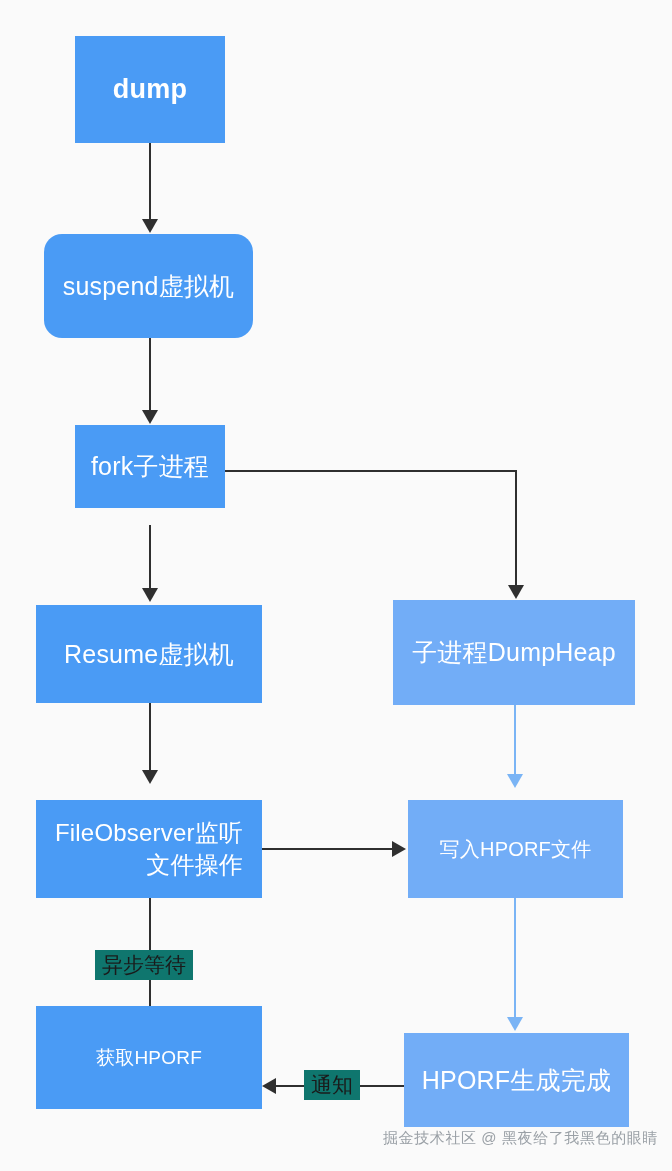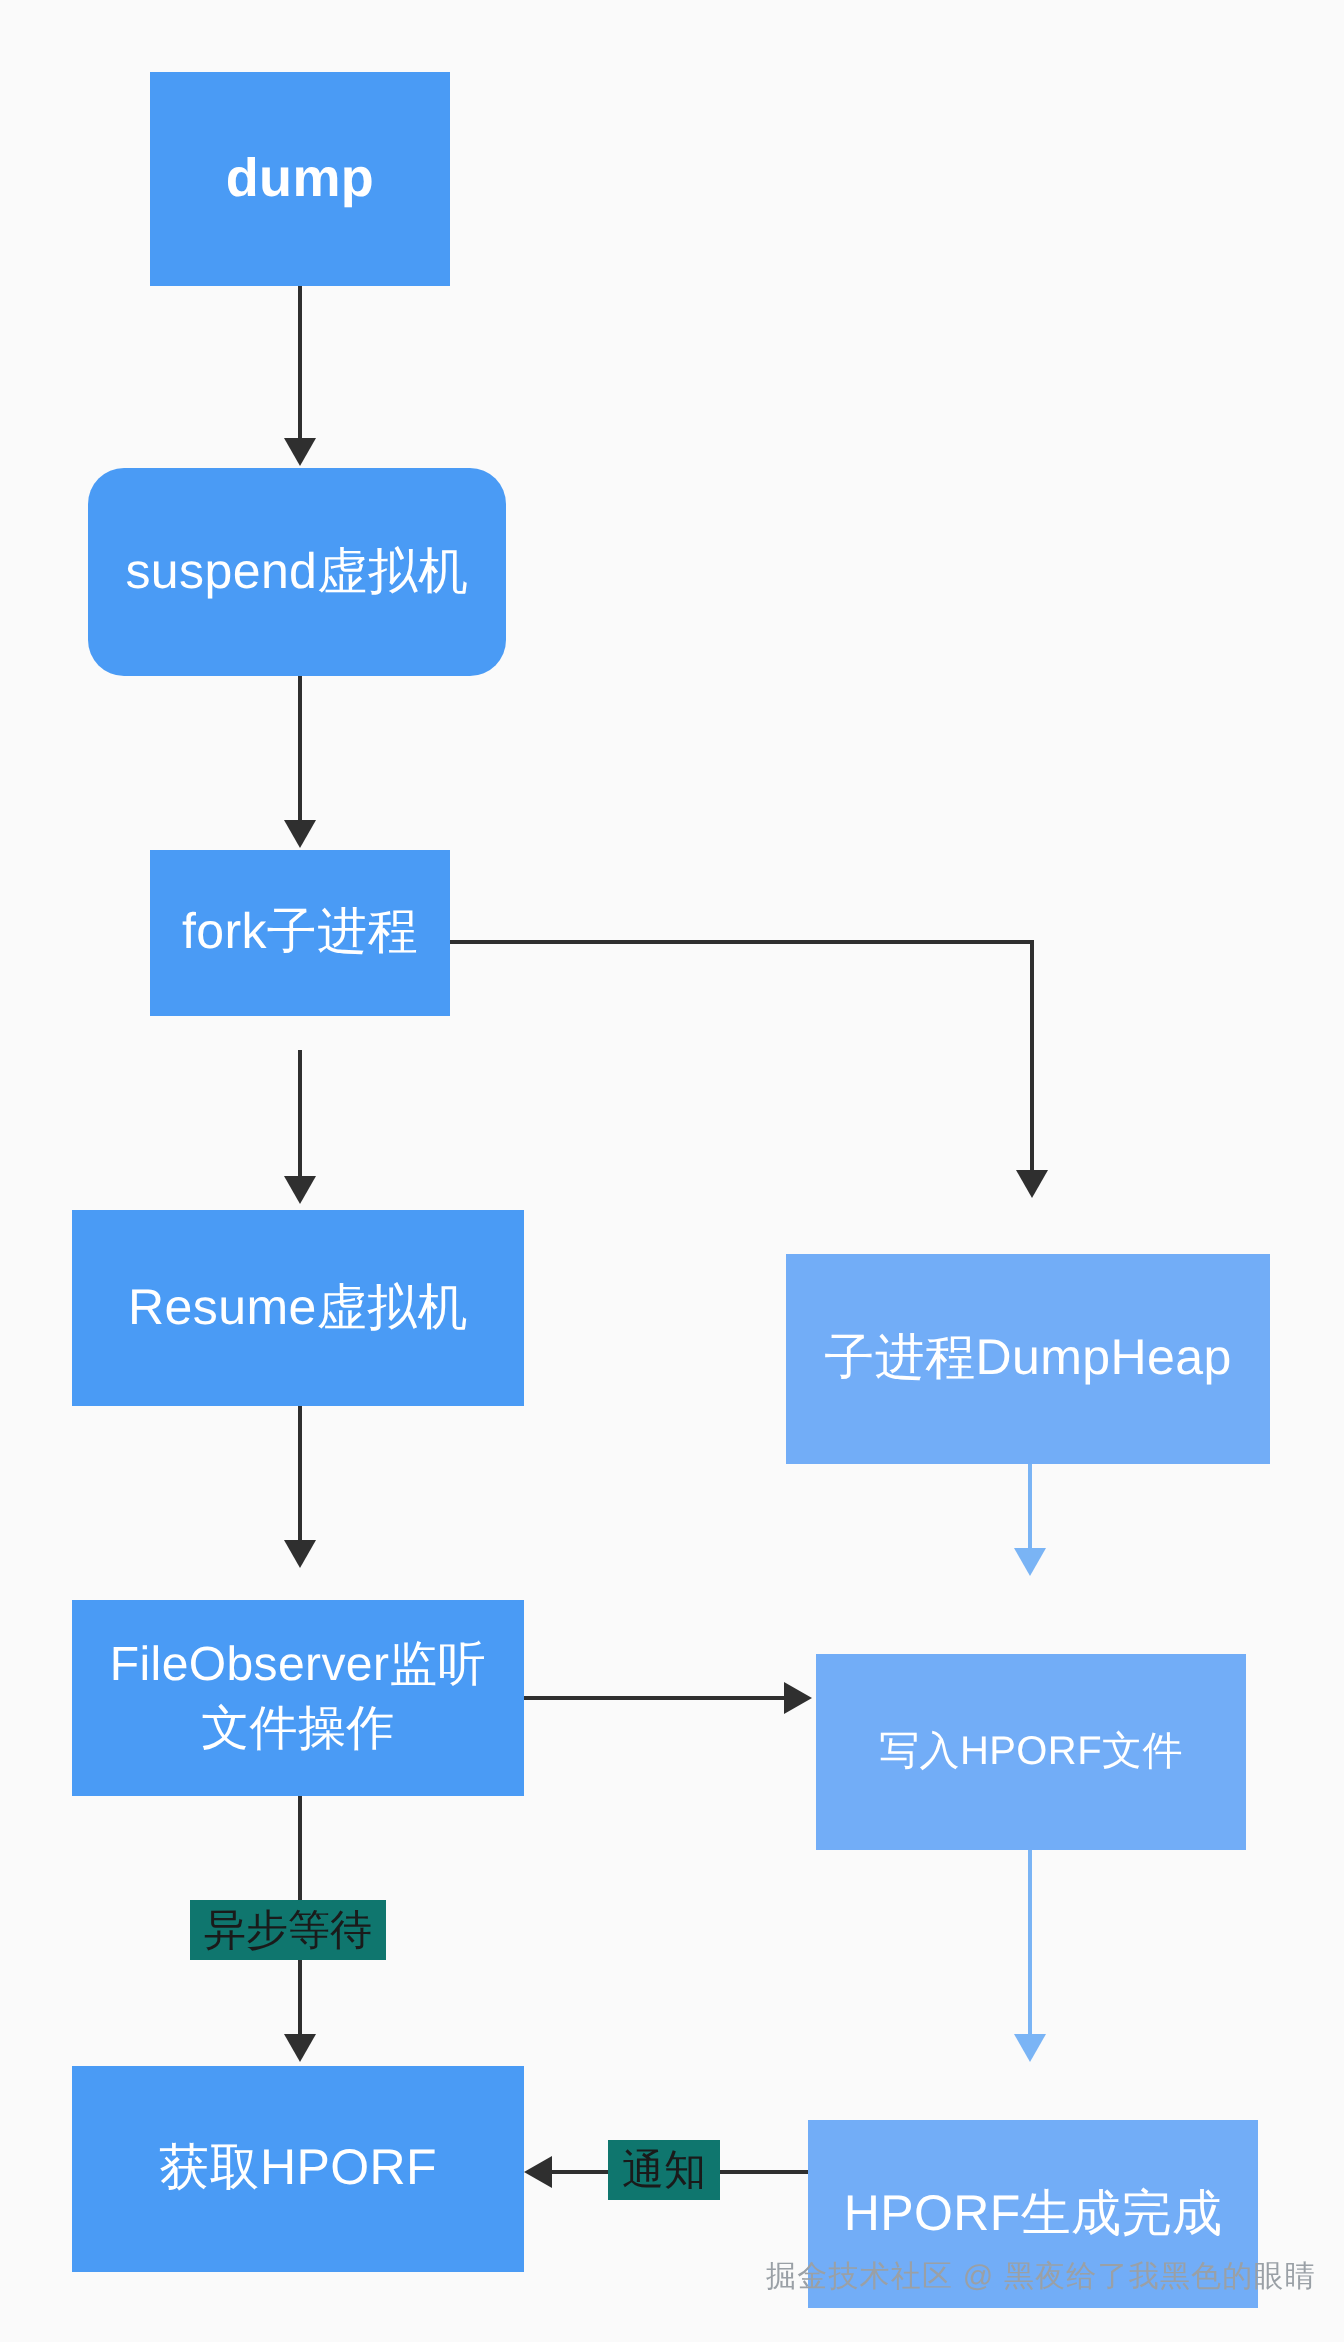--- a/index.html
+++ b/index.html
@@ -21,30 +21,30 @@
     display: flex;
     align-items: center;
     justify-content: center;
     text-align: center;
     color: #ffffff;
     line-height: 1.32;
     letter-spacing: 0.2px;
     z-index: 3;
   }
   .node.primary { background: #4a9bf5; }
-  .node.secondary { background: #72adf7; margin-top: 27px; }
+  .node.secondary { background: #72adf7; }
 
   .n-dump        { left: 75px;  top: 36px;   width: 150px; height: 107px; font-size: 27px; font-weight: bold; }
   .n-suspend     { left: 44px;  top: 234px;  width: 209px; height: 104px; font-size: 25px; border-radius: 18px; }
   .n-fork        { left: 75px;  top: 425px;  width: 150px; height: 83px; font-size: 25px; }
   .n-resume      { left: 36px;  top: 605px;  width: 226px; height: 98px;  font-size: 25px; }
   .n-dumpheap    { left: 393px; top: 600px;  width: 242px; height: 105px; font-size: 25px; }
-  .n-fileobs     { left: 36px;  top: 800px;  width: 226px; height: 98px;  font-size: 24px; }
+  .n-fileobs     { left: 36px;  top: 800px;  width: 226px; height: 98px;  font-size: 24px; text-align: right; }
   .n-writehporf  { left: 408px; top: 800px;  width: 215px; height: 98px;  font-size: 20px; }
-  .n-gethporf    { left: 36px;  top: 1033px; width: 226px; height: 103px; font-size: 25px; }
+  .n-gethporf    { left: 36px;  top: 1006px; width: 226px; height: 103px; font-size: 19px; }
   .n-hporfdone   { left: 404px; top: 1033px; width: 225px; height: 94px;  font-size: 25px; }
 
   
   .line {
     position: absolute;
     z-index: 1;
   }
   .line.v { width: 2px; background: #2f2f2f; }
   .line.h { height: 2px; background: #2f2f2f; }
   .line.v.light { width: 2px; background: #7ab4f5; }

